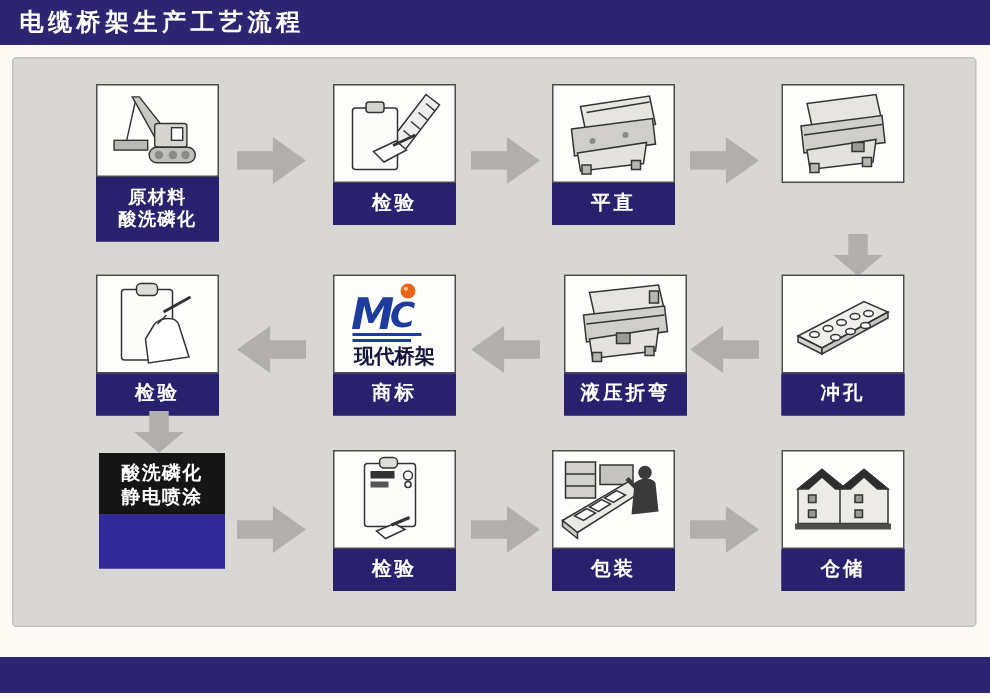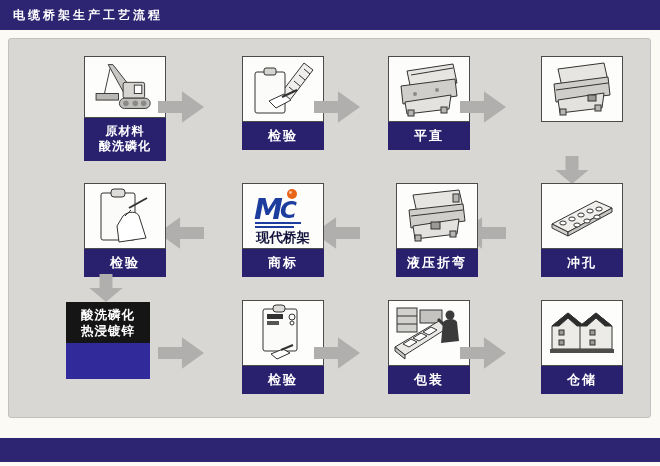--- a/index.html
+++ b/index.html
@@ -2,30 +2,30 @@
 <html><head>
 <meta charset="utf-8">
 <style>
   html,body{margin:0;padding:0;}
   body{
     width:660px;height:466px;position:relative;overflow:hidden;
     background:#fbfaf5;font-family:"DejaVu Sans","Liberation Sans",sans-serif;
   }
   .titlebar{
     position:absolute;left:0;top:0;width:660px;height:30px;background:#2d2472;
-    color:#ffffff;font-size:12px;font-weight:bold;line-height:30px;
+    color:#ffffff;font-size:16px;font-weight:bold;line-height:30px;
     padding-left:13px;box-sizing:border-box;letter-spacing:3px;
   }
   .panel{
     position:absolute;left:8px;top:38px;width:643px;height:380px;
     background:#d8d7d4;border:1px solid #c3c2c0;border-radius:3px;box-sizing:border-box;
   }
   .footer{position:absolute;left:0;top:438px;width:660px;height:24px;background:#2d2472;}
 
-  .node{position:absolute;width:82px;margin-left:20px;}
+  .node{position:absolute;width:82px;}
   .icon-area{
     height:66px;background:#fdfdfb;border:1px solid #4b4b4b;box-sizing:border-box;
     display:flex;align-items:center;justify-content:center;overflow:hidden;
   }
   .icon-area.tall{height:62px;}
   .node-label{
     background:#29206e;color:#ffffff;font-size:13px;font-weight:bold;text-align:center;
     padding:5px 0 6px 0;letter-spacing:2px;line-height:15px;border:1px solid #29206e;
   }
   .node-label .ln{display:block;font-size:12px;letter-spacing:1px;}
@@ -195,21 +195,21 @@
     </svg>
   </div>
   <div class="node-label">检验</div>
 </div>
 
 <div class="arrow arrow-down" style="left:88px;top:274px"></div>
 
 <div class="surface-box">
   <div class="surface-black">
     <span class="ln">酸洗磷化</span>
-    <span class="ln">热浸镀锌</span>
+    <span class="ln">静电喷涂</span>
   </div>
   <div class="surface-navy"></div>
 </div>
 
 <div class="arrow arrow-right" style="left:158px;top:336px"></div>
 
 <div class="node" style="left:222px;top:300px">
   <div class="icon-area">
     <svg width="72" height="60" viewBox="0 0 72 60">
       <rect x="16" y="6" width="34" height="42" rx="2" fill="#fbfbf9" stroke="#333"></rect>

